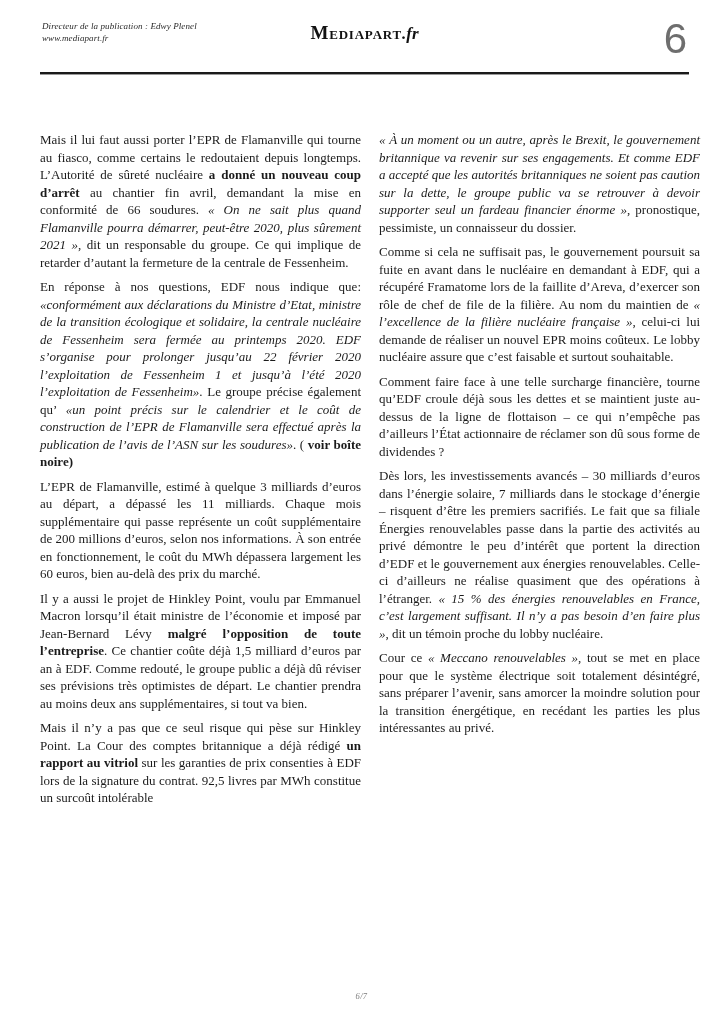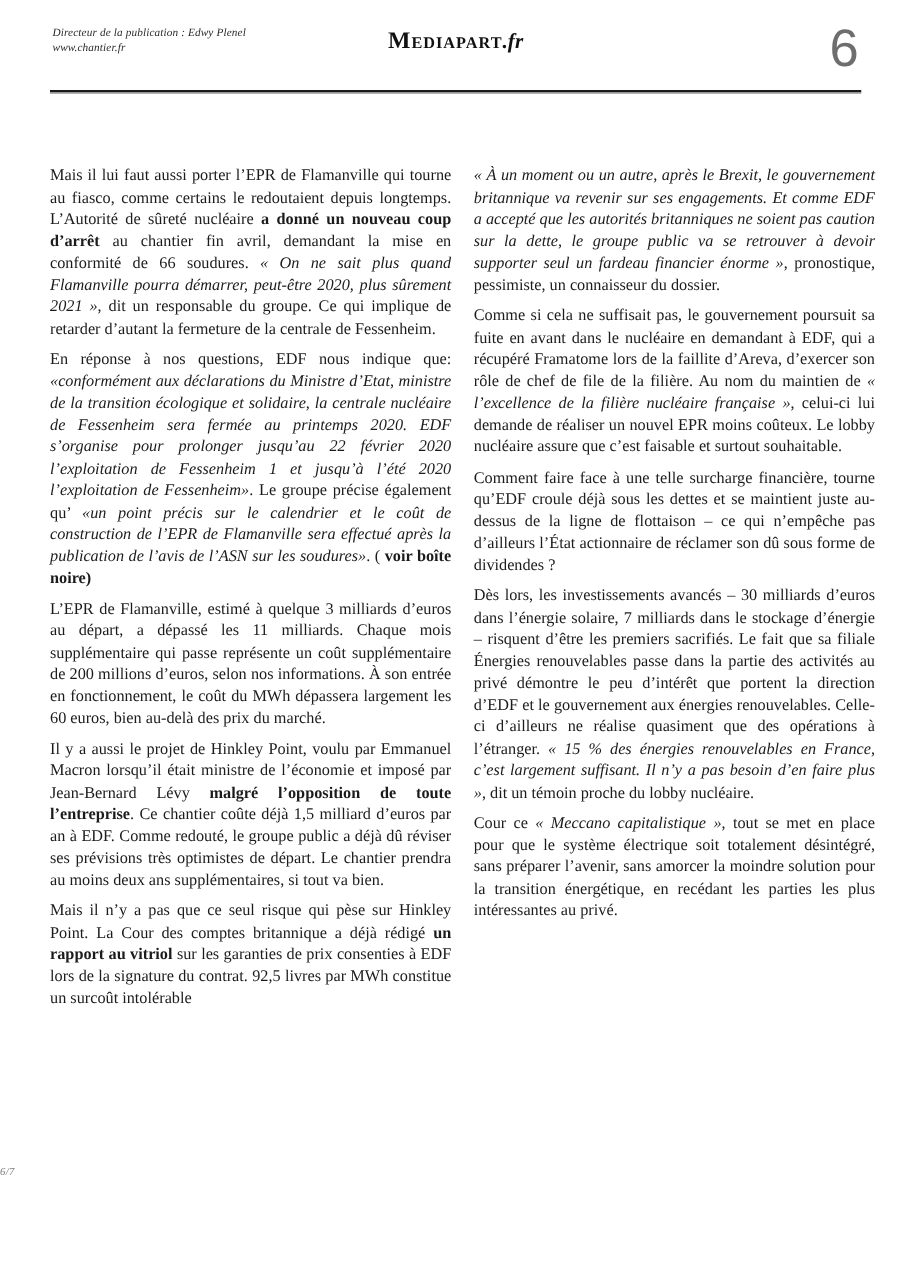--- a/index.html
+++ b/index.html
@@ -89,41 +89,42 @@
     text-align: justify;
     color: #1b1b1b;
     margin: 0 0 7px 0;
   }
   .column p.para span.bold { font-weight: bold; }
   .column p.para span.italic { font-style: italic; }
 
   
   .footer {
     position: absolute;
-    top: 927px;
+    top: 985px;
     left: 0;
     width: 100%;
+    text-align: center;
     font-family: Liberation Serif, serif;
   }
   .footer .page-indicator {
     font-style: italic;
     font-size: 8.5px;
     color: #7d7d7d;
     letter-spacing: 0.3px;
   }
 </style>
 </head>
 <body>
 
 <div class="page">
 
   <div class="masthead">
     <div class="publisher">
       <div>Directeur de la publication : Edwy Plenel</div>
-      <div>www.chantier.fr</div>
+      <div>www.mediapart.fr</div>
     </div>
     <div class="logo">
       <span class="logo-main">Mediapart</span><span class="logo-suffix">.fr</span>
     </div>
     <div class="page-number-big">6</div>
     <div class="header-rule"></div>
   </div>
 
   <div class="columns">
     <div class="column">
@@ -131,21 +132,21 @@
         <p class="para"><span>En réponse à nos questions, EDF nous indique que: </span><span class="italic">«conformément aux déclarations du Ministre d’Etat, ministre de la transition écologique et solidaire, la centrale nucléaire de Fessenheim sera fermée au printemps 2020. EDF s’organise pour prolonger jusqu’au 22 février 2020 l’exploitation de Fessenheim 1 et jusqu’à l’été 2020 l’exploitation de Fessenheim»</span><span>. Le groupe précise également qu’ </span><span class="italic">«un point précis sur le calendrier et le coût de construction de l’EPR de Flamanville sera effectué après la publication de l’avis de l’ASN sur les soudures»</span><span>. ( </span><span class="bold">voir boîte noire)</span></p>
         <p class="para"><span>L’EPR de Flamanville, estimé à quelque 3 milliards d’euros au départ, a dépassé les 11 milliards. Chaque mois supplémentaire qui passe représente un coût supplémentaire de 200 millions d’euros, selon nos informations. À son entrée en fonctionnement, le coût du MWh dépassera largement les 60 euros, bien au-delà des prix du marché.</span></p>
         <p class="para"><span>Il y a aussi le projet de Hinkley Point, voulu par Emmanuel Macron lorsqu’il était ministre de l’économie et imposé par Jean-Bernard Lévy </span><span class="bold">malgré l’opposition de toute l’entreprise</span><span>. Ce chantier coûte déjà 1,5 milliard d’euros par an à EDF. Comme redouté, le groupe public a déjà dû réviser ses prévisions très optimistes de départ. Le chantier prendra au moins deux ans supplémentaires, si tout va bien.</span></p>
         <p class="para"><span>Mais il n’y a pas que ce seul risque qui pèse sur Hinkley Point. La Cour des comptes britannique a déjà rédigé </span><span class="bold">un rapport au vitriol</span><span> sur les garanties de prix consenties à EDF lors de la signature du contrat. 92,5 livres par MWh constitue un surcoût intolérable</span></p>
       </div>
     <div class="column">
         <p class="para"><span class="italic">« À un moment ou un autre, après le Brexit, le gouvernement britannique va revenir sur ses engagements. Et comme EDF a accepté que les autorités britanniques ne soient pas caution sur la dette, le groupe public va se retrouver à devoir supporter seul un fardeau financier énorme »</span><span>, pronostique, pessimiste, un connaisseur du dossier.</span></p>
         <p class="para"><span>Comme si cela ne suffisait pas, le gouvernement poursuit sa fuite en avant dans le nucléaire en demandant à EDF, qui a récupéré Framatome lors de la faillite d’Areva, d’exercer son rôle de chef de file de la filière. Au nom du maintien de </span><span class="italic">« l’excellence de la filière nucléaire française »</span><span>, celui-ci lui demande de réaliser un nouvel EPR moins coûteux. Le lobby nucléaire assure que c’est faisable et surtout souhaitable.</span></p>
         <p class="para"><span>Comment faire face à une telle surcharge financière, tourne qu’EDF croule déjà sous les dettes et se maintient juste au-dessus de la ligne de flottaison – ce qui n’empêche pas d’ailleurs l’État actionnaire de réclamer son dû sous forme de dividendes ?</span></p>
         <p class="para"><span>Dès lors, les investissements avancés – 30 milliards d’euros dans l’énergie solaire, 7 milliards dans le stockage d’énergie – risquent d’être les premiers sacrifiés. Le fait que sa filiale Énergies renouvelables passe dans la partie des activités au privé démontre le peu d’intérêt que portent la direction d’EDF et le gouvernement aux énergies renouvelables. Celle-ci d’ailleurs ne réalise quasiment que des opérations à l’étranger. </span><span class="italic">« 15 % des énergies renouvelables en France, c’est largement suffisant. Il n’y a pas besoin d’en faire plus »</span><span>, dit un témoin proche du lobby nucléaire.</span></p>
-        <p class="para"><span>Cour ce </span><span class="italic">« Meccano capitalistique »</span><span>, tout se met en place pour que le système électrique soit totalement désintégré, sans préparer l’avenir, sans amorcer la moindre solution pour la transition énergétique, en recédant les parties les plus intéressantes au privé.</span></p>
+        <p class="para"><span>Cour ce </span><span class="italic">« Meccano renouvelables »</span><span>, tout se met en place pour que le système électrique soit totalement désintégré, sans préparer l’avenir, sans amorcer la moindre solution pour la transition énergétique, en recédant les parties les plus intéressantes au privé.</span></p>
       </div>
   </div>
 
   <div class="footer">
     <span class="page-indicator">6/7</span>
   </div>
 
 </div>
 
 </body></html>

